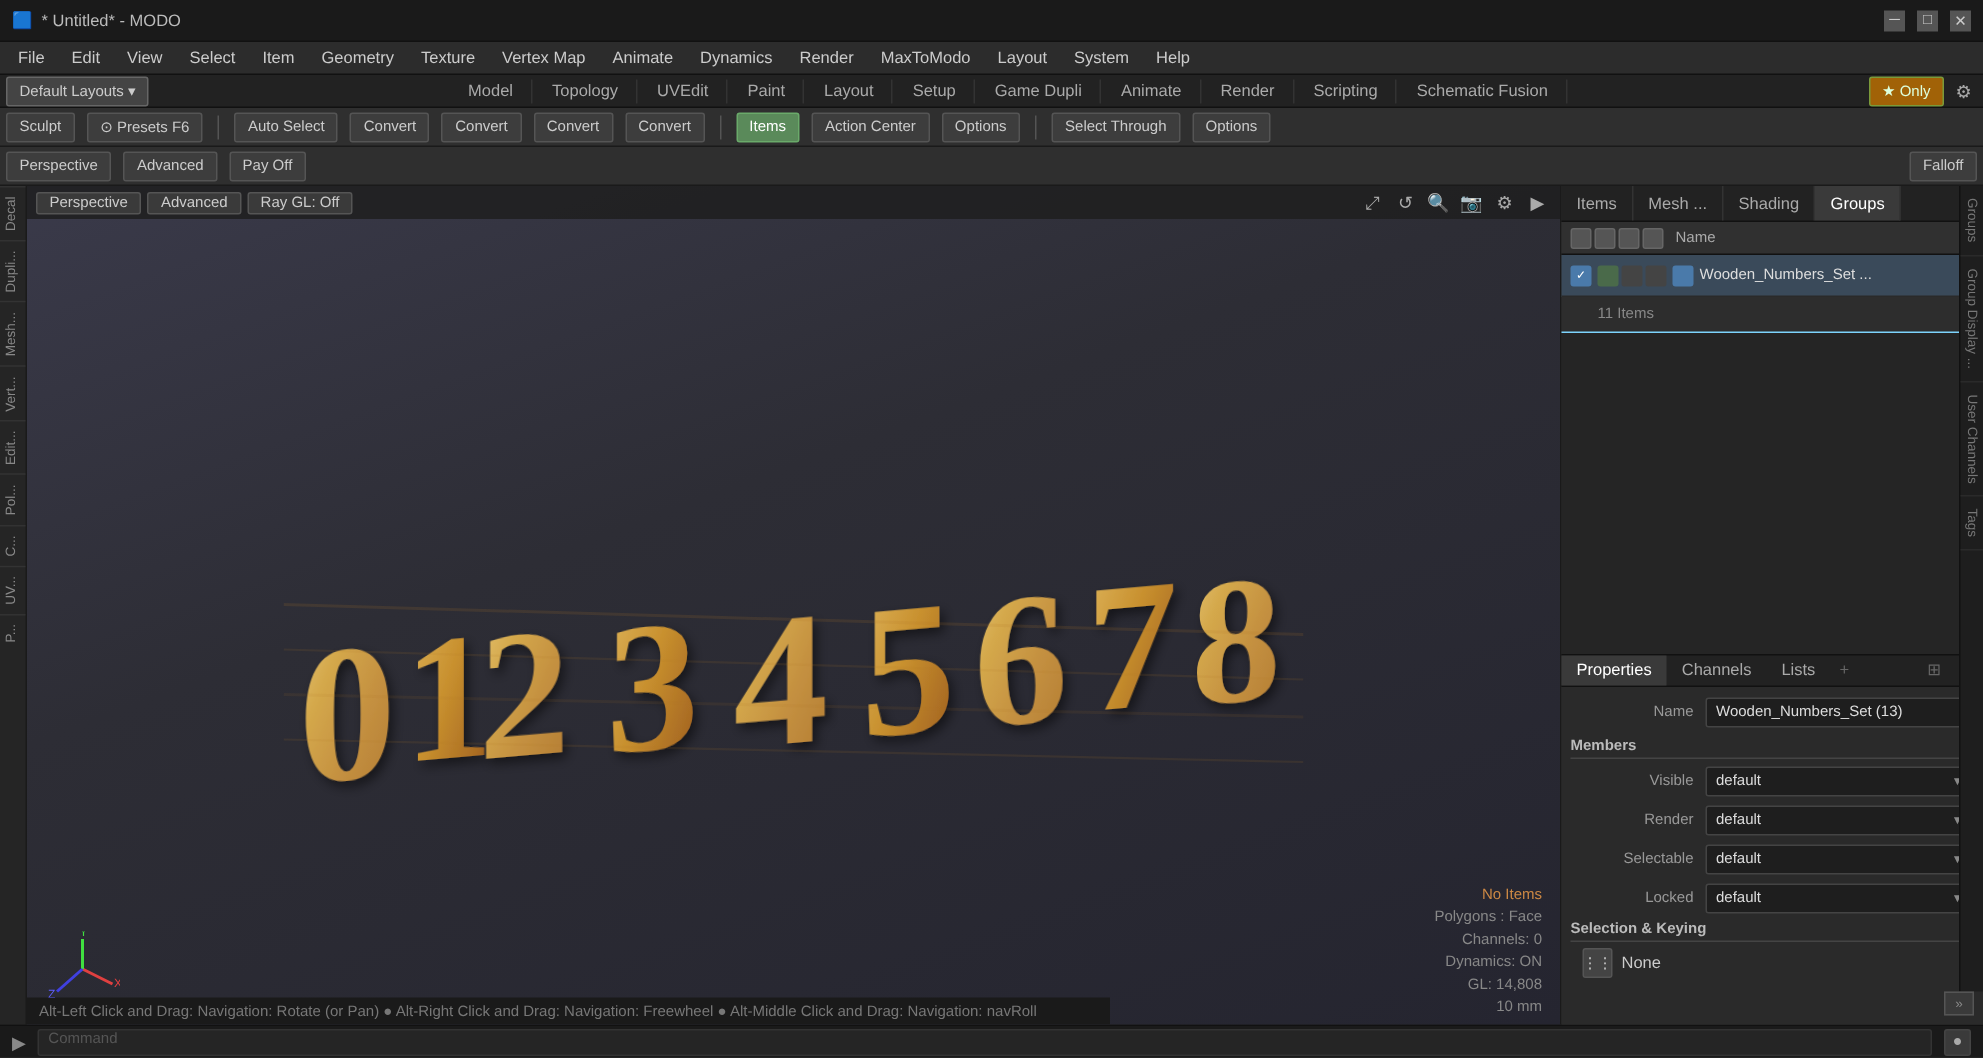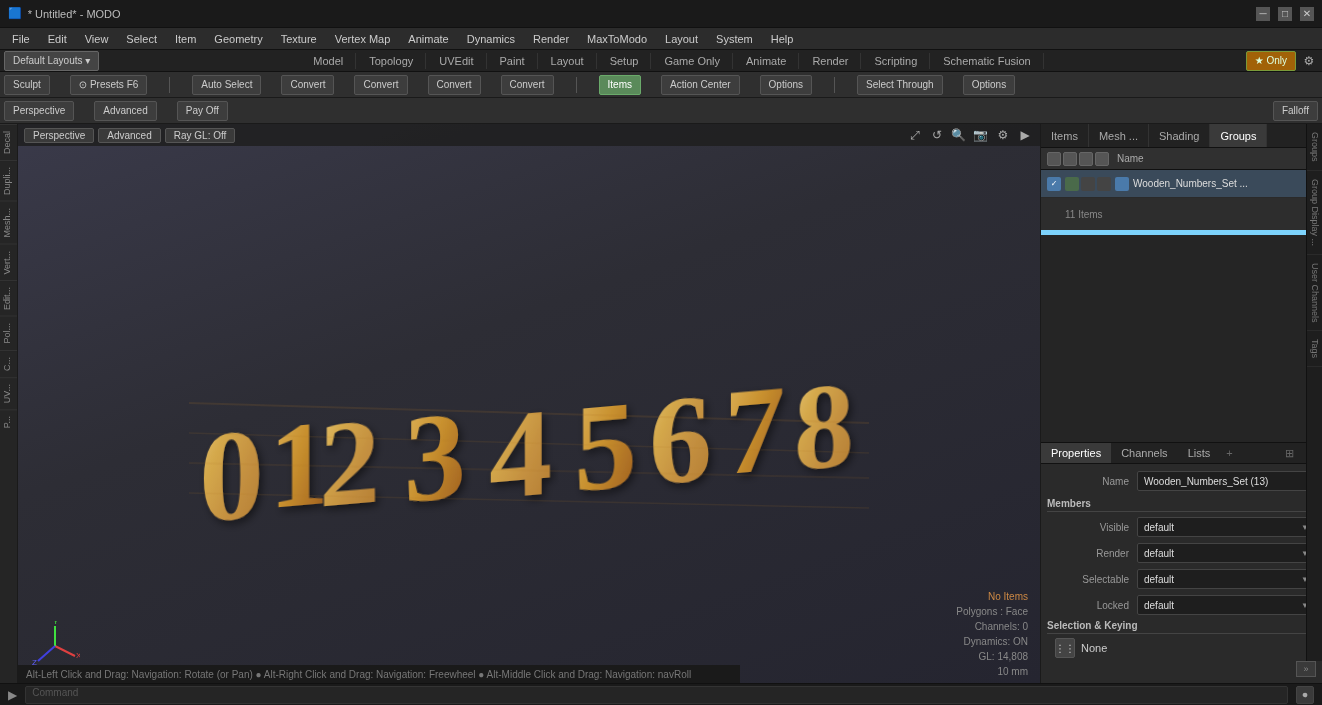--- a/index.html
+++ b/index.html
@@ -85,21 +85,21 @@
       align-items: center;
     }
 
     
     .toolbar {
       height: 26px;
       background: #2f2f2f;
       display: flex;
       align-items: center;
       padding: 0 4px;
-      gap: 20px;
+      gap: 8px;
       border-bottom: 1px solid #1a1a1a;
     }
     .toolbar-btn {
       height: 20px;
       padding: 0 8px;
       background: #3d3d3d;
       border: 1px solid #555;
       color: #ccc;
       font-size: 10px;
       cursor: pointer;
@@ -330,28 +330,28 @@
     }
     .group-name {
       flex: 1;
       font-size: 10px;
       color: #ddd;
       white-space: nowrap;
       overflow: hidden;
       text-overflow: ellipsis;
     }
     .group-items-count {
-      height: 37px;
+      height: 24px;
       background: #2d2d2d;
       display: flex;
       align-items: center;
       padding: 0 24px;
       font-size: 10px;
       color: #888;
-      border-bottom: 5px solid #7dd3fc;
+      border-bottom: 1px solid #7dd3fc;
     }
 
     
     .groups-empty {
       flex: 1;
       background: #252525;
       min-height: 100px;
     }
 
     
@@ -596,21 +596,21 @@
 
 <div class="tab-bar">
   <div class="toolbar-btn" style="background:#444;border-color:#666;margin-left:4px;">Default Layouts ▾</div>
   <div style="flex:1;display:flex;align-items:center;justify-content:center;gap:1px;">
     <div class="tab">Model</div>
     <div class="tab">Topology</div>
     <div class="tab">UVEdit</div>
     <div class="tab">Paint</div>
     <div class="tab">Layout</div>
     <div class="tab">Setup</div>
-    <div class="tab">Game Only</div>
+    <div class="tab">Game Dupli</div>
     <div class="tab">Animate</div>
     <div class="tab">Render</div>
     <div class="tab">Scripting</div>
     <div class="tab">Schematic Fusion</div>
   </div>
   <div style="display:flex;align-items:center;gap:4px;margin-right:4px;">
     <div class="toolbar-btn" style="background:#a16207;border-color:#7a9a3a;color:#dfd;">★ Only</div>
     <div class="vp-icon-btn">⚙</div>
   </div>
 </div>

